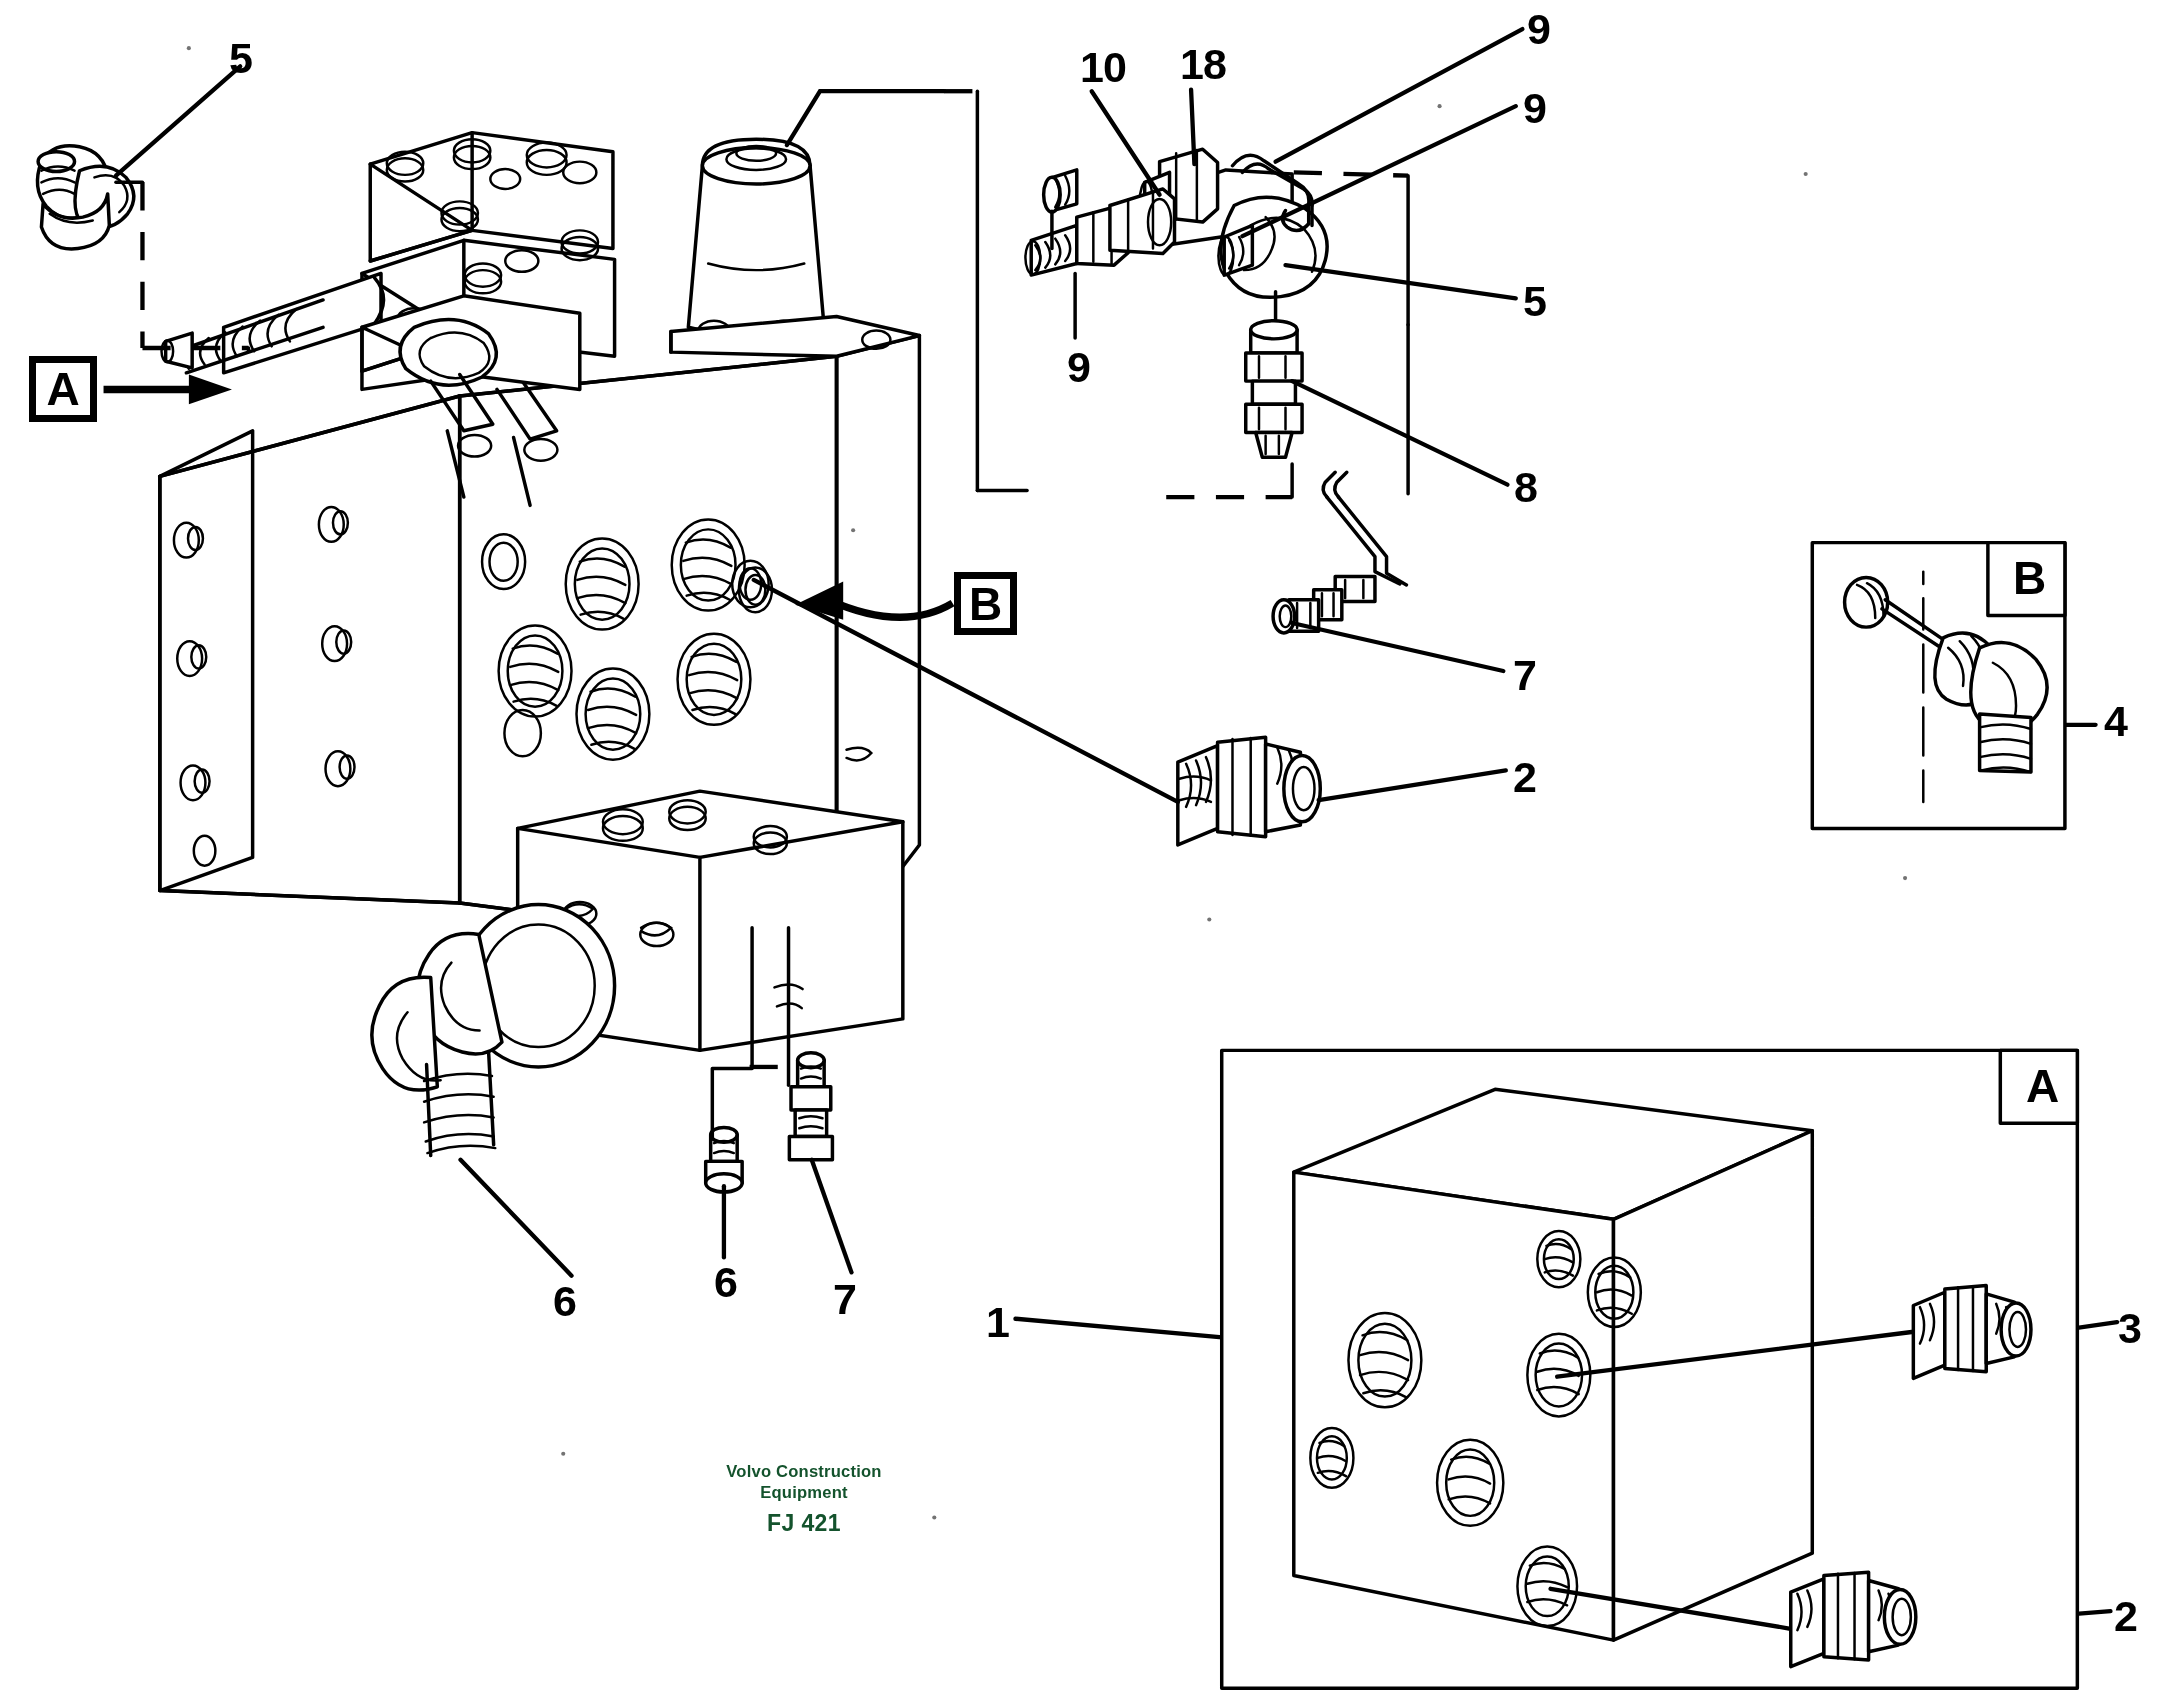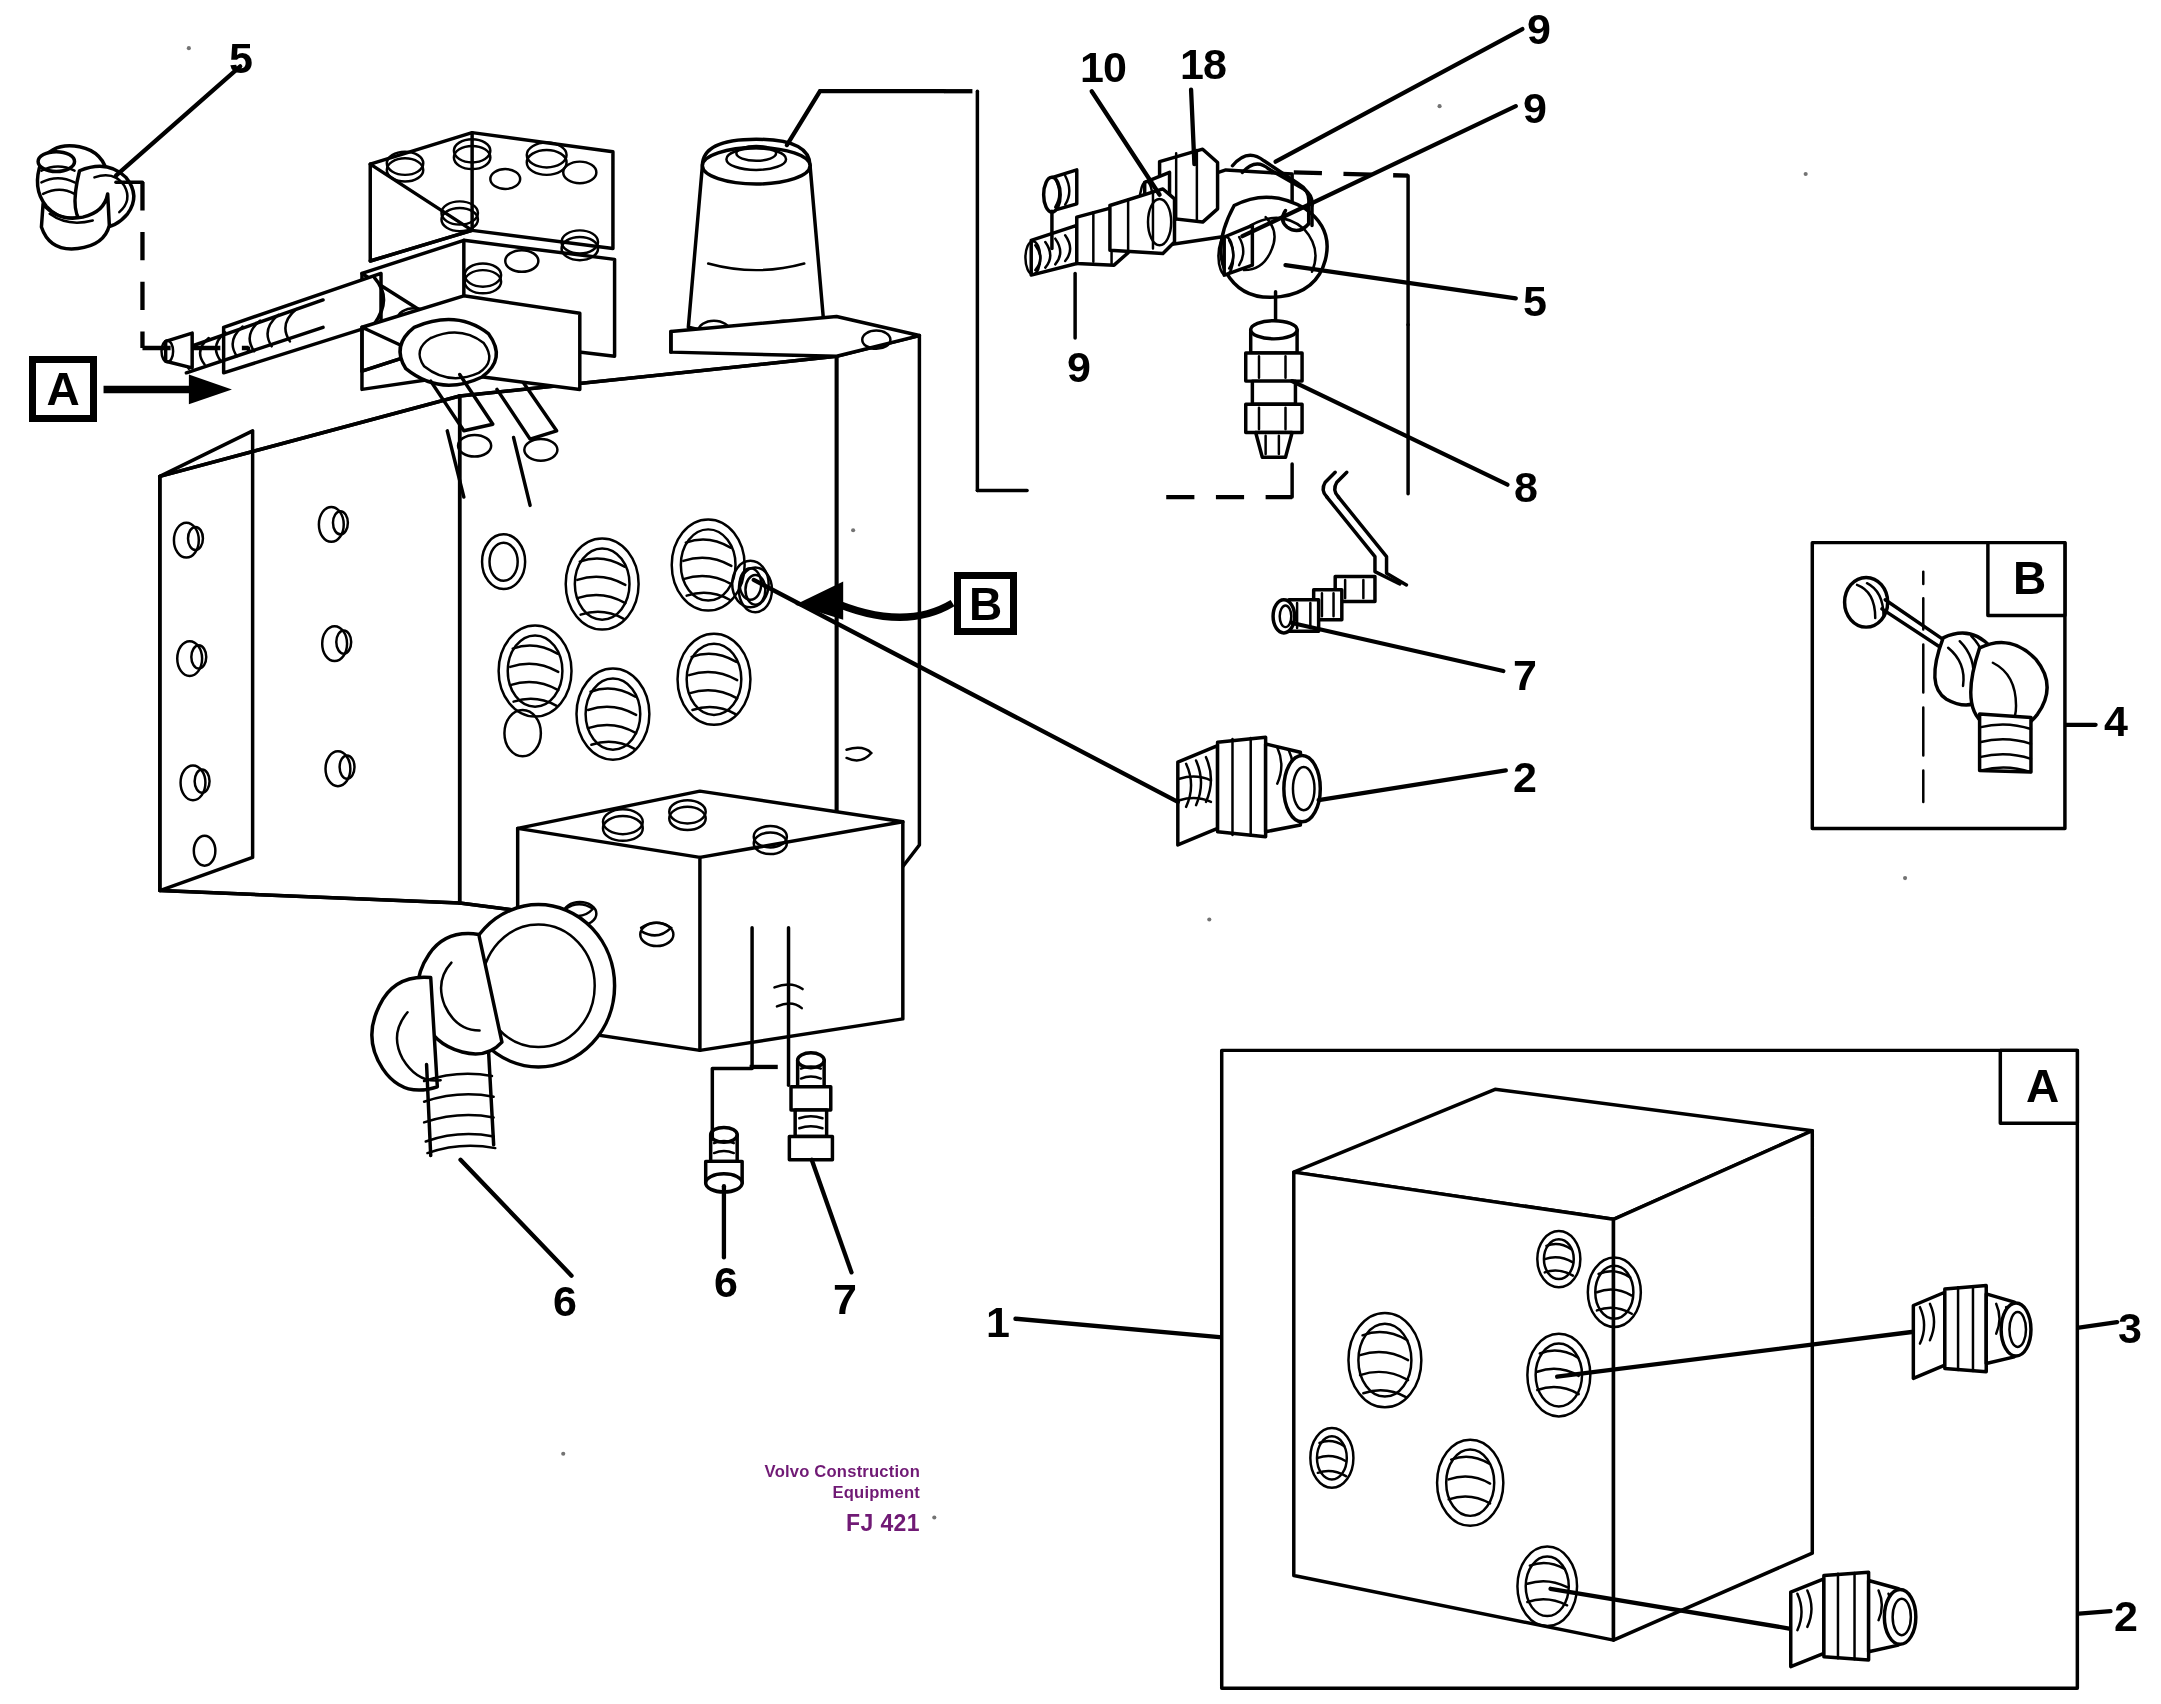--- a/index.html
+++ b/index.html
@@ -5,21 +5,21 @@
   html,body{margin:0;padding:0;background:#ffffff;}
   body{font-family:"Liberation Sans",sans-serif;}
   #page{position:relative;width:2161px;height:1704px;background:#fff;overflow:hidden;}
   #art{position:absolute;left:0;top:0;width:2161px;height:1704px;}
   .callout{position:absolute;font-family:"Liberation Sans",sans-serif;font-weight:bold;
            color:#000;line-height:1;white-space:nowrap;}
   .num{font-size:43px;letter-spacing:-0.8px;}
   .badge{position:absolute;display:flex;align-items:center;justify-content:center;
          border:7.5px solid #000;background:#fff;font-weight:bold;font-size:46px;
          font-family:"Liberation Sans",sans-serif;color:#000;box-sizing:border-box;}
-  .footer{position:absolute;text-align:right;color:#701a75;font-weight:bold;
+  .footer{position:absolute;text-align:center;color:#14532d;font-weight:bold;
           font-family:"Liberation Sans",sans-serif;}
   .f-line1{font-size:16.6px;line-height:1.25;letter-spacing:0.2px;}
   .f-code{font-size:23px;letter-spacing:0.4px;margin-top:7px;}
 </style>
 </head>
 <body>
 
 <div id="page">
 
   <svg id="art" viewBox="0 0 2609 2057" xmlns="http://www.w3.org/2000/svg">

